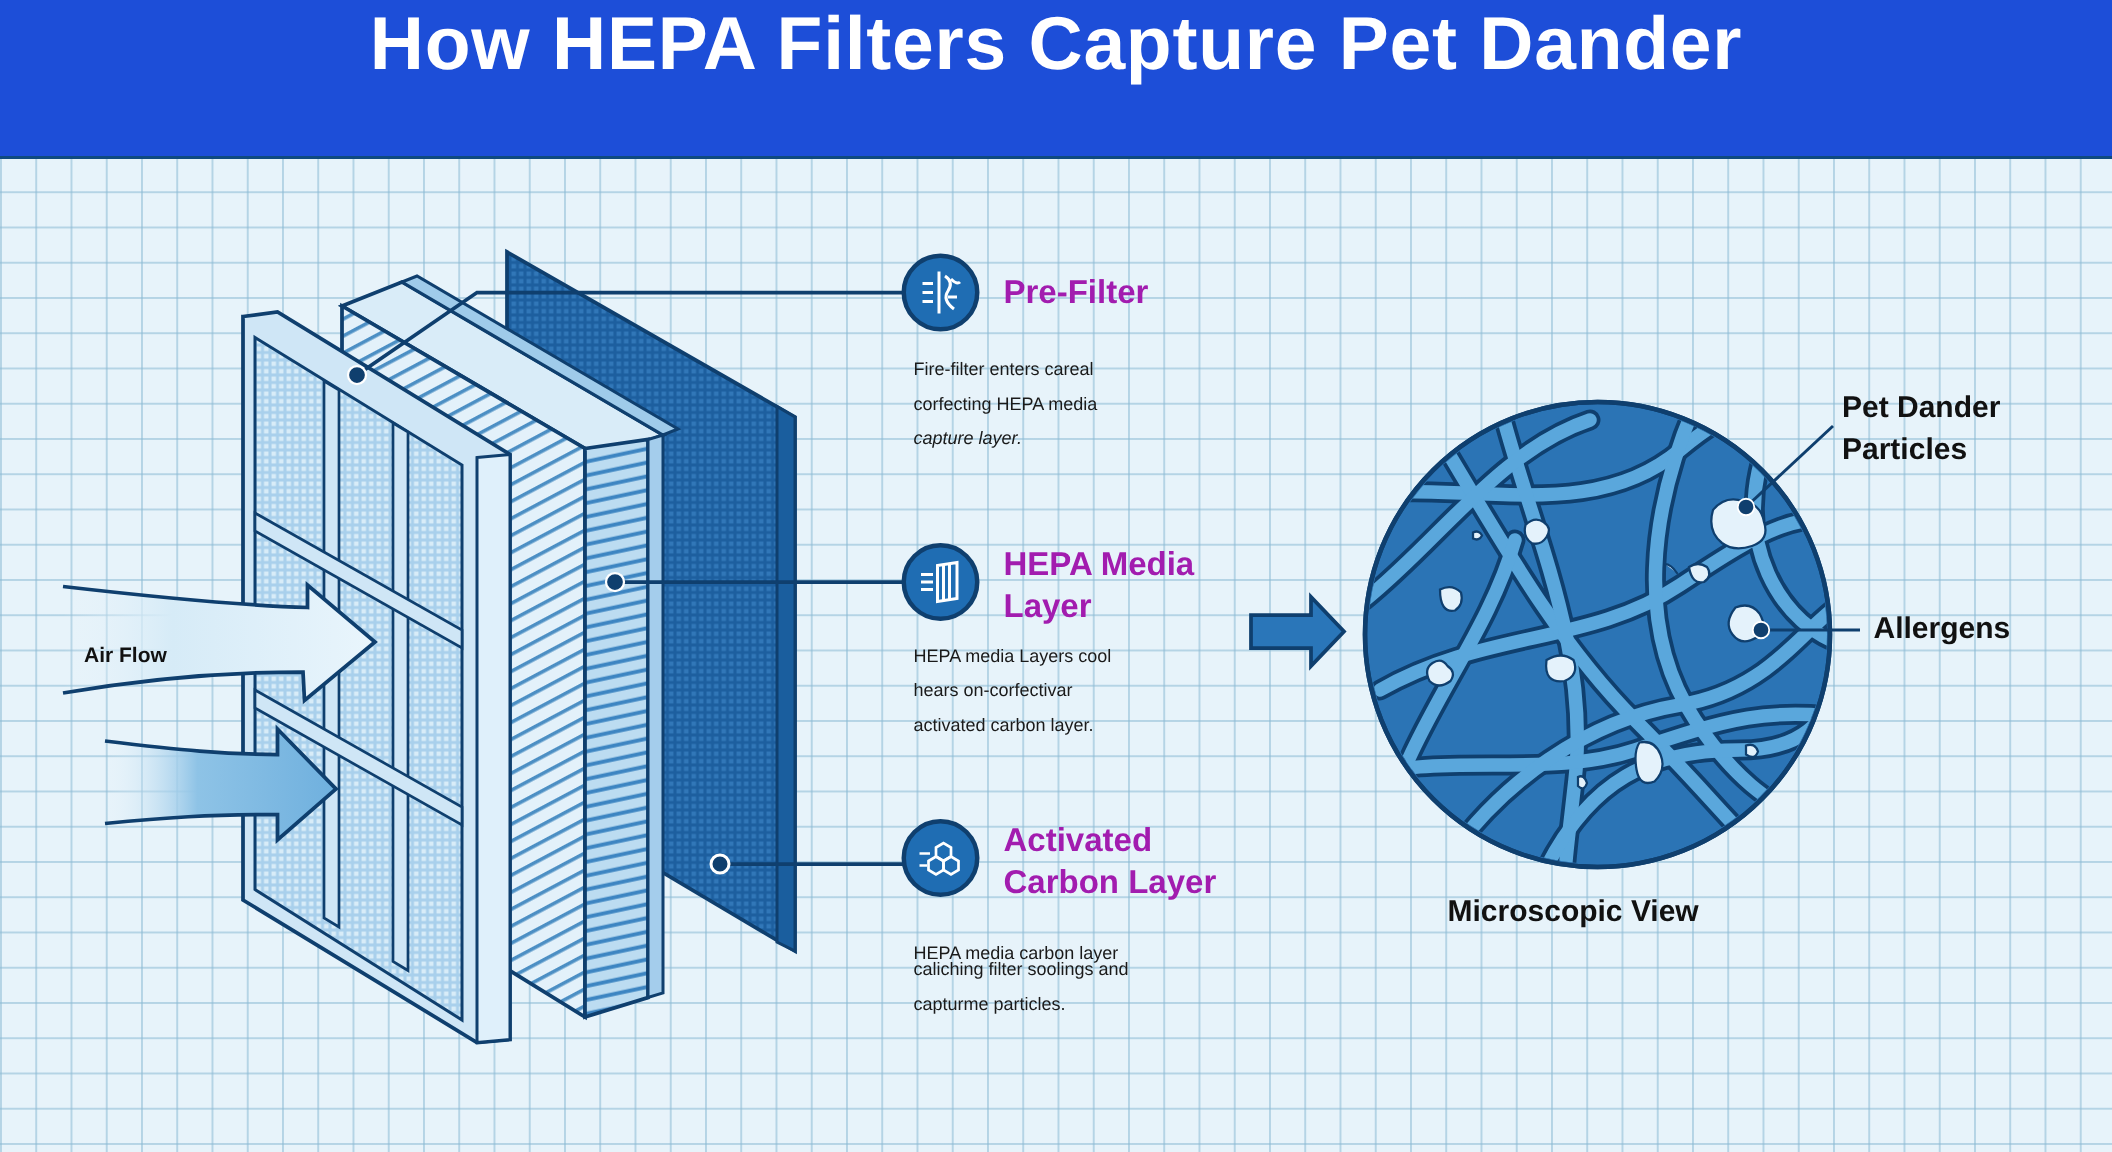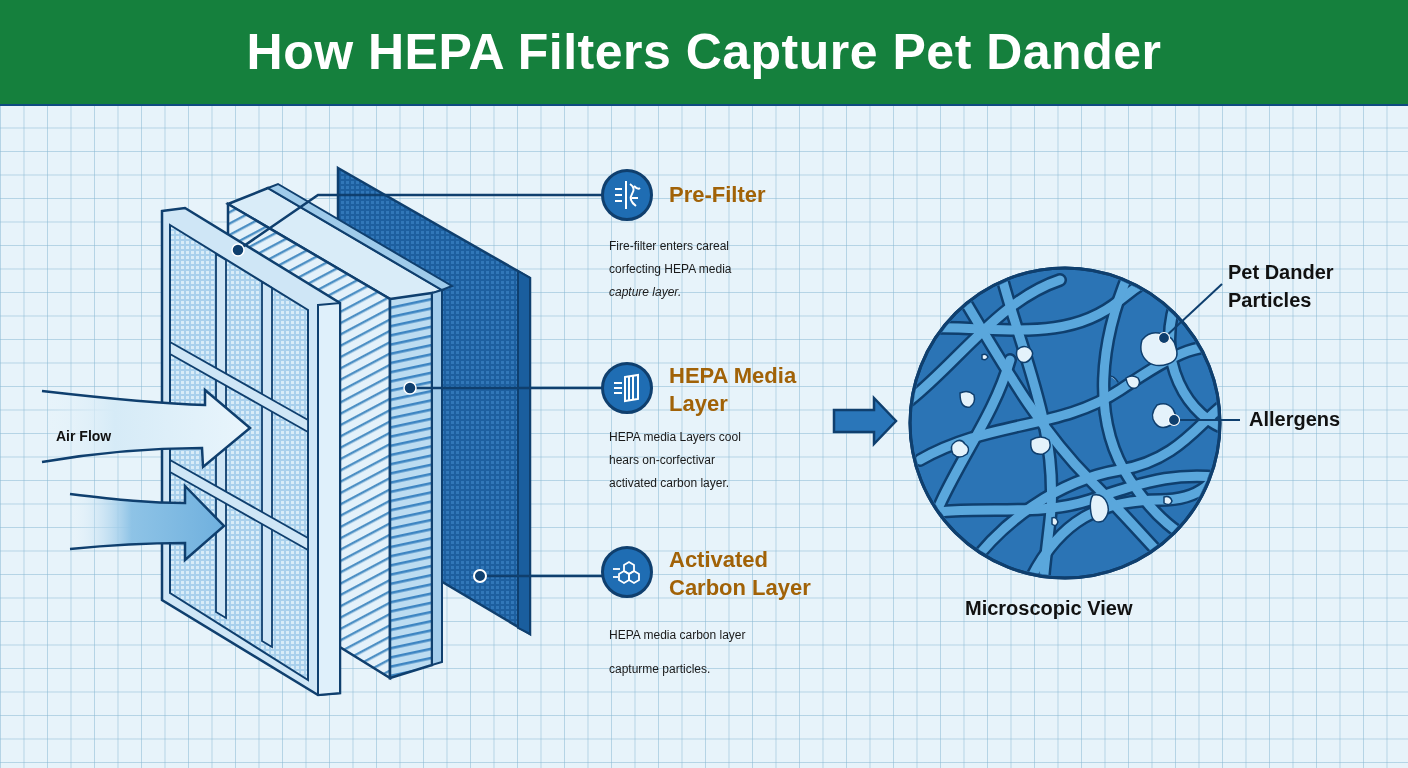--- a/index.html
+++ b/index.html
@@ -5,28 +5,28 @@
   html,body{margin:0;padding:0;}
   body{width:1408px;height:768px;overflow:hidden;position:relative;
     font-family:"Liberation Sans",sans-serif;
     background-color:#e7f3fa;
     background-image:
       linear-gradient(to right, rgba(140,186,212,0.55) 1px, transparent 1px),
       linear-gradient(to bottom, rgba(140,186,212,0.55) 1px, transparent 1px);
     background-size:23.5px 23.5px;
     background-position:0 104px;
   }
-  .header{position:absolute;left:0;top:0;width:1408px;height:104px;background:#15803d;
-    display:flex;align-items:center;justify-content:center;border-bottom:2px solid #0f4a80;}
+  .header{position:absolute;left:0;top:0;width:1408px;height:104px;background:#1d4ed8;
+    display:flex;justify-content:center;border-bottom:2px solid #0f4a80;}
   .header h1{margin:0;color:#fff;font-family:"Liberation Sans",sans-serif;font-weight:700;font-size:50px;letter-spacing:0.5px;}
   svg.art{position:absolute;left:0;top:0;}
   .callout{position:absolute;}
   .callout .icon{position:absolute;left:0;top:0;width:52px;height:52px;border-radius:50%;
     background:#1f6db3;border:3px solid #0f3f6e;box-sizing:border-box;display:flex;align-items:center;justify-content:center;}
-  .callout .title{position:absolute;left:68px;font-weight:700;font-size:22px;color:#a16207;line-height:28px;white-space:nowrap;text-align:right;}
+  .callout .title{position:absolute;left:68px;font-weight:700;font-size:22px;color:#a21caf;line-height:28px;white-space:nowrap;text-align:right;}
   .callout .desc{position:absolute;left:8px;font-size:12px;color:#1a1a1a;line-height:23px;white-space:nowrap;}
   .label{position:absolute;font-weight:700;color:#111;font-size:20px;line-height:28px;white-space:nowrap;}
 </style>
 </head>
 <body>
 
 <div class="header">
   <h1>How HEPA Filters Capture Pet Dander</h1>
 </div>
 
@@ -217,20 +217,21 @@
       <polygon points="19,19 24,16 29,19 29,25 24,28 19,25"></polygon>
       <polygon points="9,19 14,16 19,19 19,25 14,28 9,25"></polygon>
       <line x1="3" y1="14" x2="10" y2="14"></line>
           <line x1="3" y1="22" x2="8" y2="22"></line>
         </g>
       </svg>
   </div>
   <div class="title" style="top:0px;">Activated</div>
   <div class="title" style="top:28px;">Carbon Layer</div>
   <div class="desc" style="top:78px;">HEPA media carbon layer</div>
+  <div class="desc" style="top:89px;">caliching filter soolings and</div>
   <div class="desc" style="top:112px;">capturme particles.</div>
 </div>
 
 <div class="label" style="left:1228px;top:258px;">
   <div>Pet Dander</div>
   <div>Particles</div>
 </div>
 <div class="label" style="left:1249px;top:405px;">Allergens</div>
 <div class="label" style="left:965px;top:594px;text-align:center;">Microscopic View</div>
 

